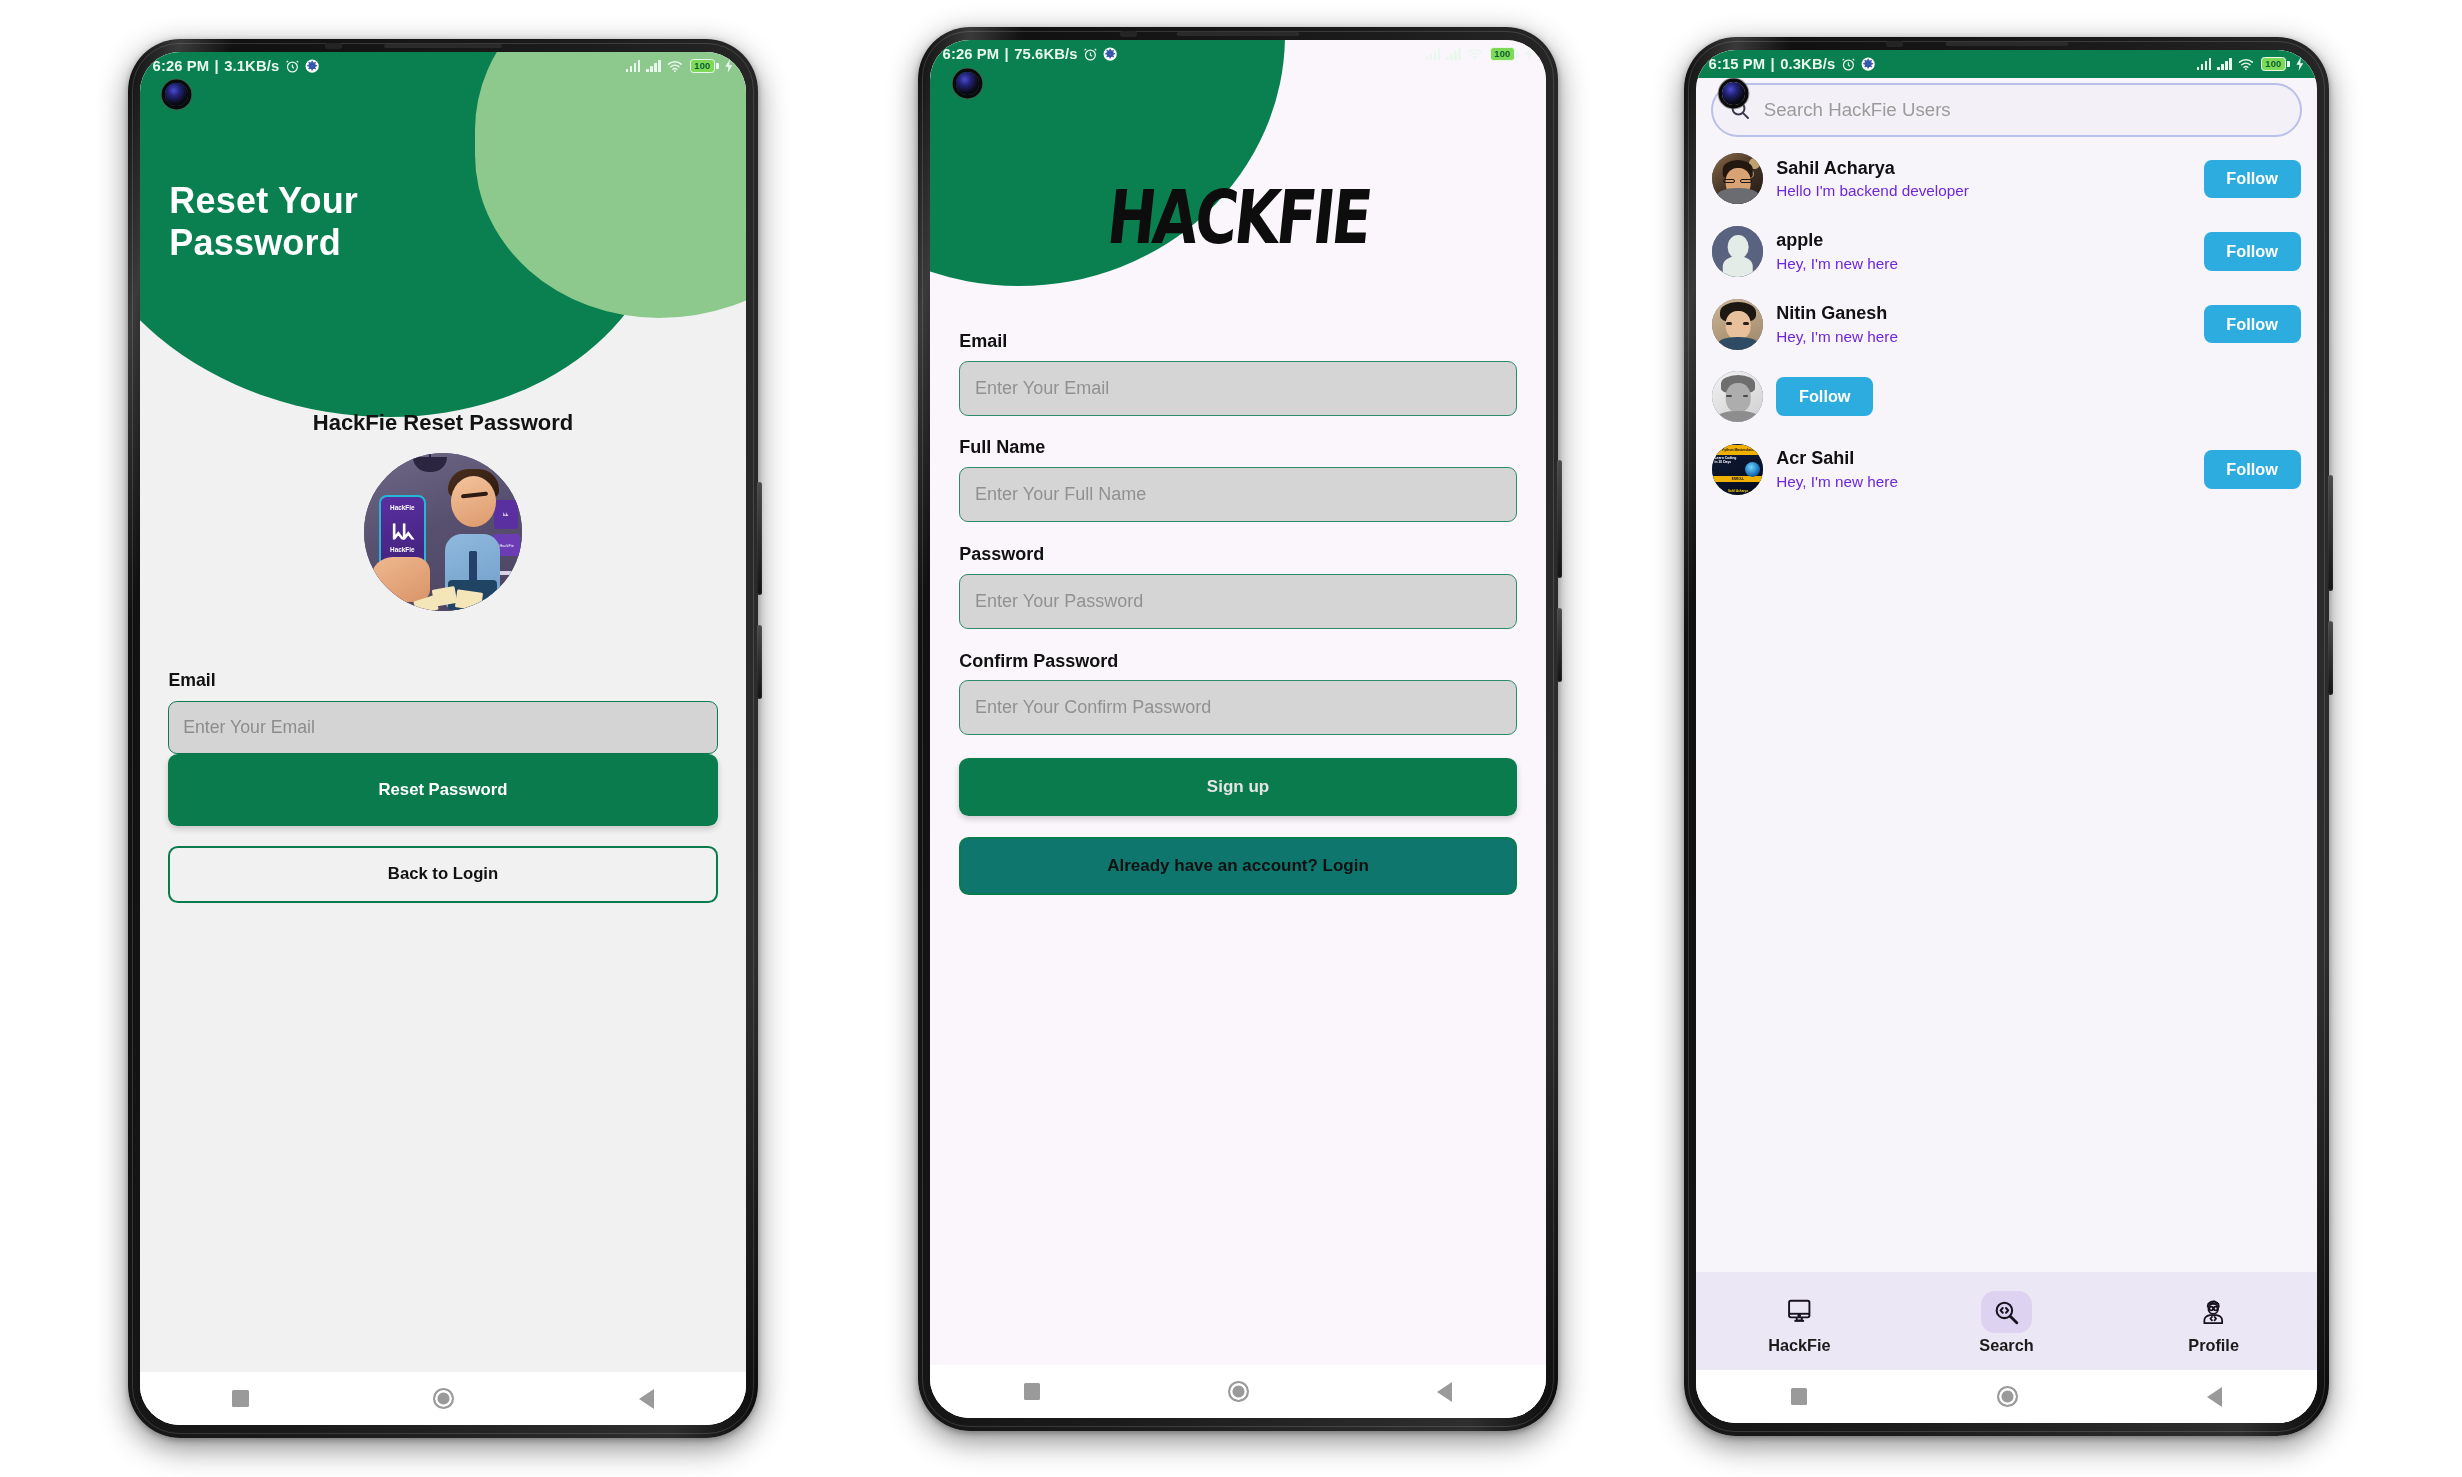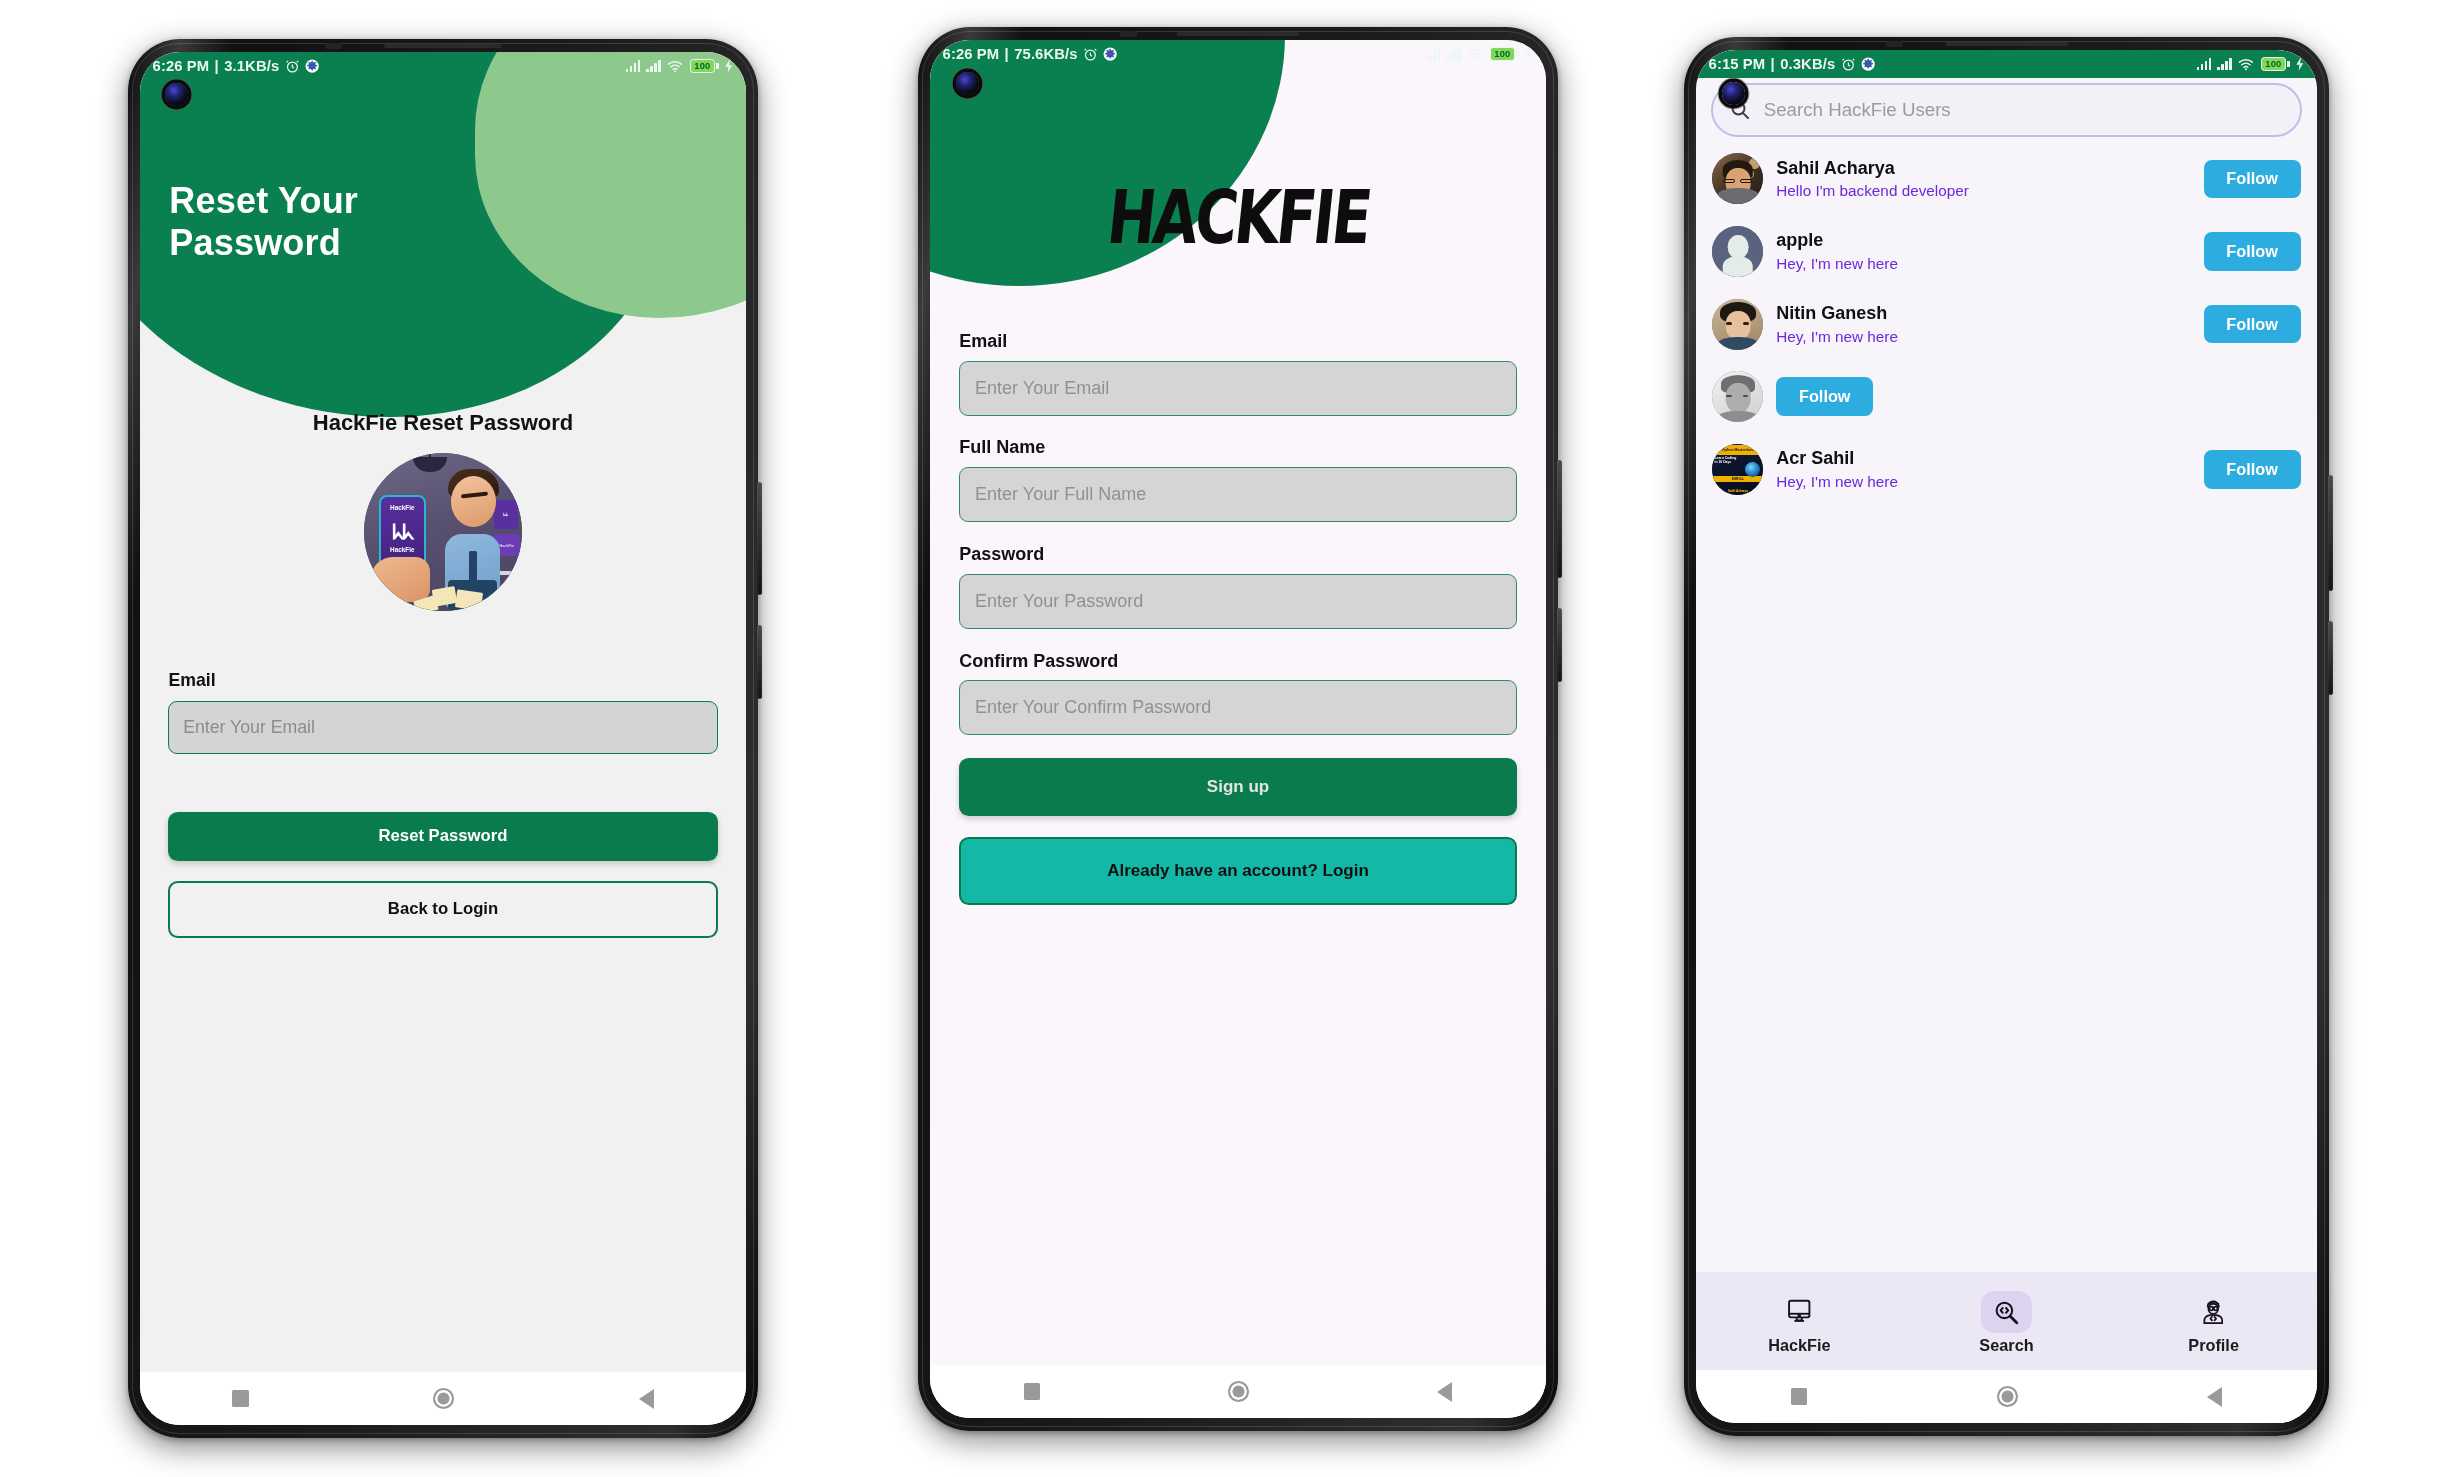--- a/index.html
+++ b/index.html
@@ -57,21 +57,21 @@
   .s1 .hero-title{position:absolute;top:128px;left:29.5px;color:#fff;font-weight:800;
     font-size:36px;line-height:1.18;letter-spacing:0.2px;z-index:3;}
   .s1 .body{position:absolute;top:340px;left:0;right:0;bottom:0;padding:0 28.6px;}
   .s1 .h2{text-align:center;font-size:22px;font-weight:800;color:#121212;margin-top:18.7px;}
   .s1 .illus{width:158px;height:158px;border-radius:50%;margin:16.7px auto 0;overflow:hidden;
     position:relative;background:#5b5370;}
   .s1 .field-label{margin-top:59px;font-size:17.7px;font-weight:700;color:#111;}
   .s1 .inp{margin-top:9.8px;height:53px;border:1.5px solid #0b7b4e;border-radius:8.9px;
     background:#d4d4d4;display:flex;align-items:center;padding:0 13.8px;
     font-size:17.7px;color:#8c8c8c;}
-  .s1 .btn-primary{margin-top:58px;height:49px;border-radius:9.8px;background:#0a7b4c;
+  .s1 .btn-primary{height:72px;border-radius:9.8px;background:#0a7b4c;
     display:flex;align-items:center;justify-content:center;color:#fff;font-size:16.7px;font-weight:700;
     box-shadow:0 3px 6.9px rgba(0,0,0,.18);}
   .s1 .btn-outline{margin-top:19.7px;height:57px;border-radius:9.8px;border:2px solid #0a7b4c;
     background:#f1f1f1;display:flex;align-items:center;justify-content:center;color:#111;
     font-size:16.7px;font-weight:700;}
 
   
   .il-bg{position:absolute;inset:0;background:
      linear-gradient(160deg,#6f6886 0%,#58506f 45%,#4b4460 100%);}
   .il-lamp{position:absolute;top:3.9px;left:49px;width:34px;height:14.8px;border-radius:0 0 18.7px 18.7px;background:#2b2540;}
@@ -107,22 +107,22 @@
     background:#0a8050;border-radius:50%;}
   .s2 .logo-wrap{position:absolute;top:148px;left:0;right:0;display:flex;justify-content:center;}
   .s2 .body{position:absolute;top:291px;left:0;right:0;bottom:0;padding:0 29.5px;}
   .s2 .field-label{font-size:18px;font-weight:700;color:#111;}
   .s2 .inp{margin-top:8.9px;height:55px;border:1.5px solid #2e8a66;border-radius:8.9px;
     background:#d5d5d5;display:flex;align-items:center;padding:0 14.8px;font-size:18px;color:#919191;}
   .s2 .fgroup{margin-bottom:21.7px;}
   .s2 .btn-primary{margin-top:22.7px;height:58px;border-radius:9.8px;background:#0a7b4c;
     display:flex;align-items:center;justify-content:center;color:#e5e5e5;font-size:17px;font-weight:700;
     box-shadow:0 3px 6.9px rgba(0,0,0,.18);}
-  .s2 .btn-outline{margin-top:20.7px;height:68px;border-radius:9.8px;border:2px solid #0a7b4c;
-    background:#14b8a6;display:flex;align-items:center;justify-content:center;color:#111;
+  .s2 .btn-outline{margin-top:20.7px;height:58px;border-radius:9.8px;border:2px solid #0a7b4c;
+    background:#0f766e;display:flex;align-items:center;justify-content:center;color:#111;
     font-size:17px;font-weight:700;}
 
   
   .s3{background:#f7f4fa;height:100%;position:relative;display:flex;flex-direction:column;}
   .s3 .topbar{padding:33px 14.8px 5.9px;}
   .s3 .searchbox{height:54px;border:2px solid #b9c0ea;border-radius:28.6px;background:#f4f0f8;
     display:flex;align-items:center;gap:12.8px;padding:0 16.7px;}
   .s3 .searchbox .ph{font-size:18.7px;color:#9b9b9b;}
   .s3 .list{flex:1;overflow:hidden;padding:0 3.9px;}
   .s3 .row{display:flex;align-items:center;gap:12.8px;padding:10.8px 12.8px;}

